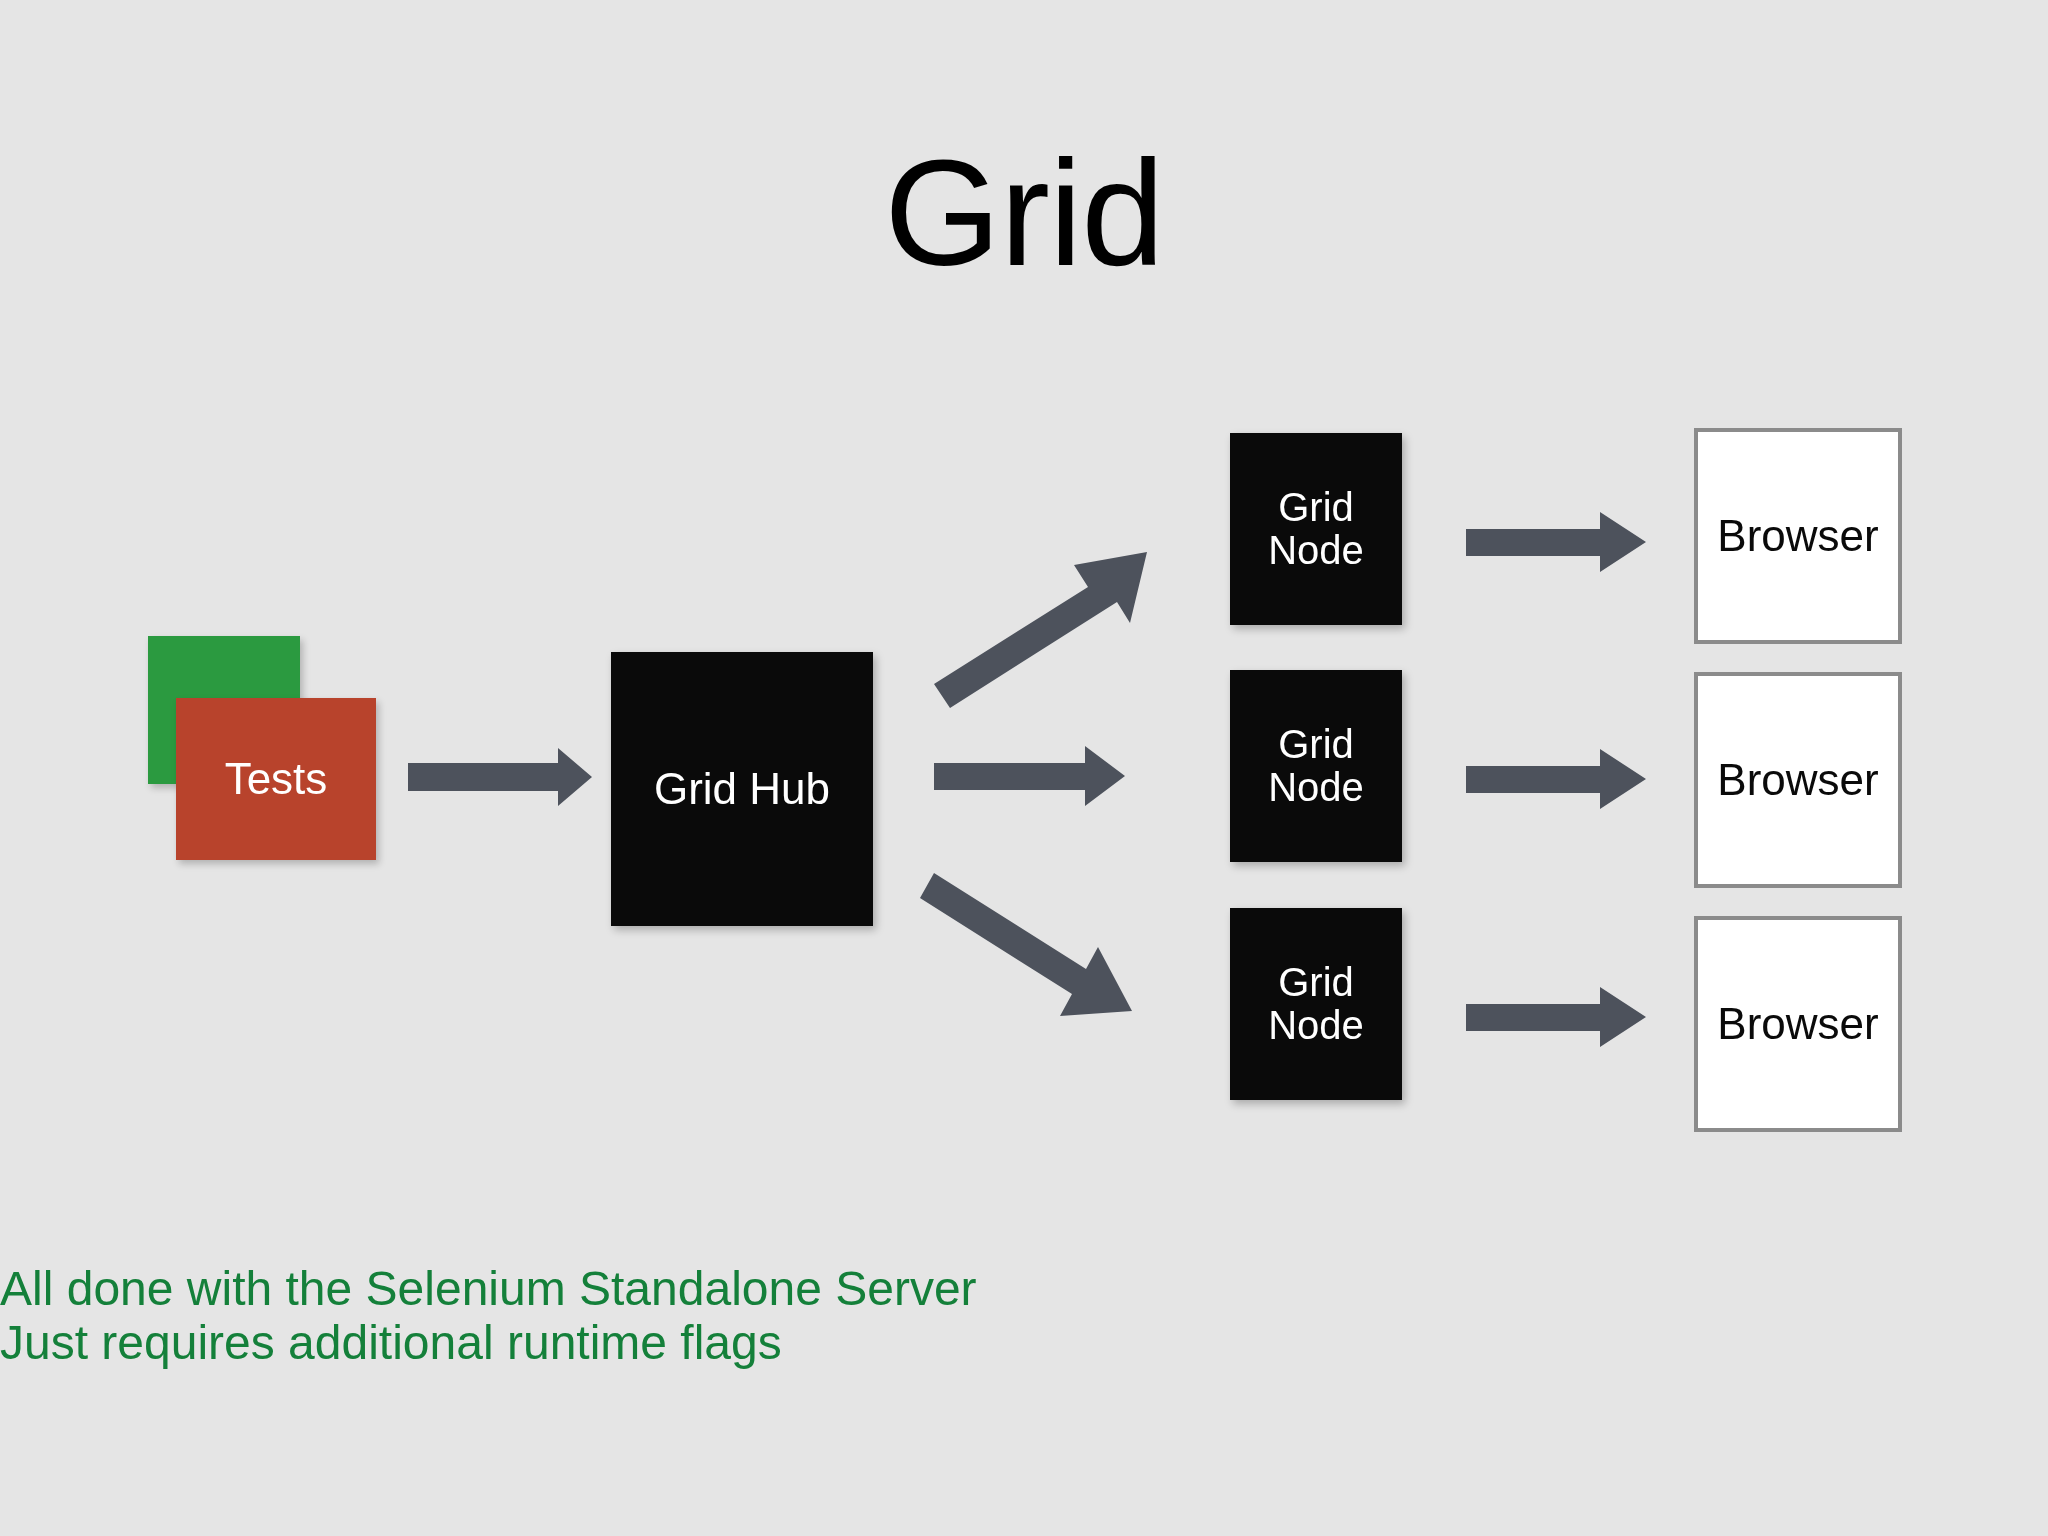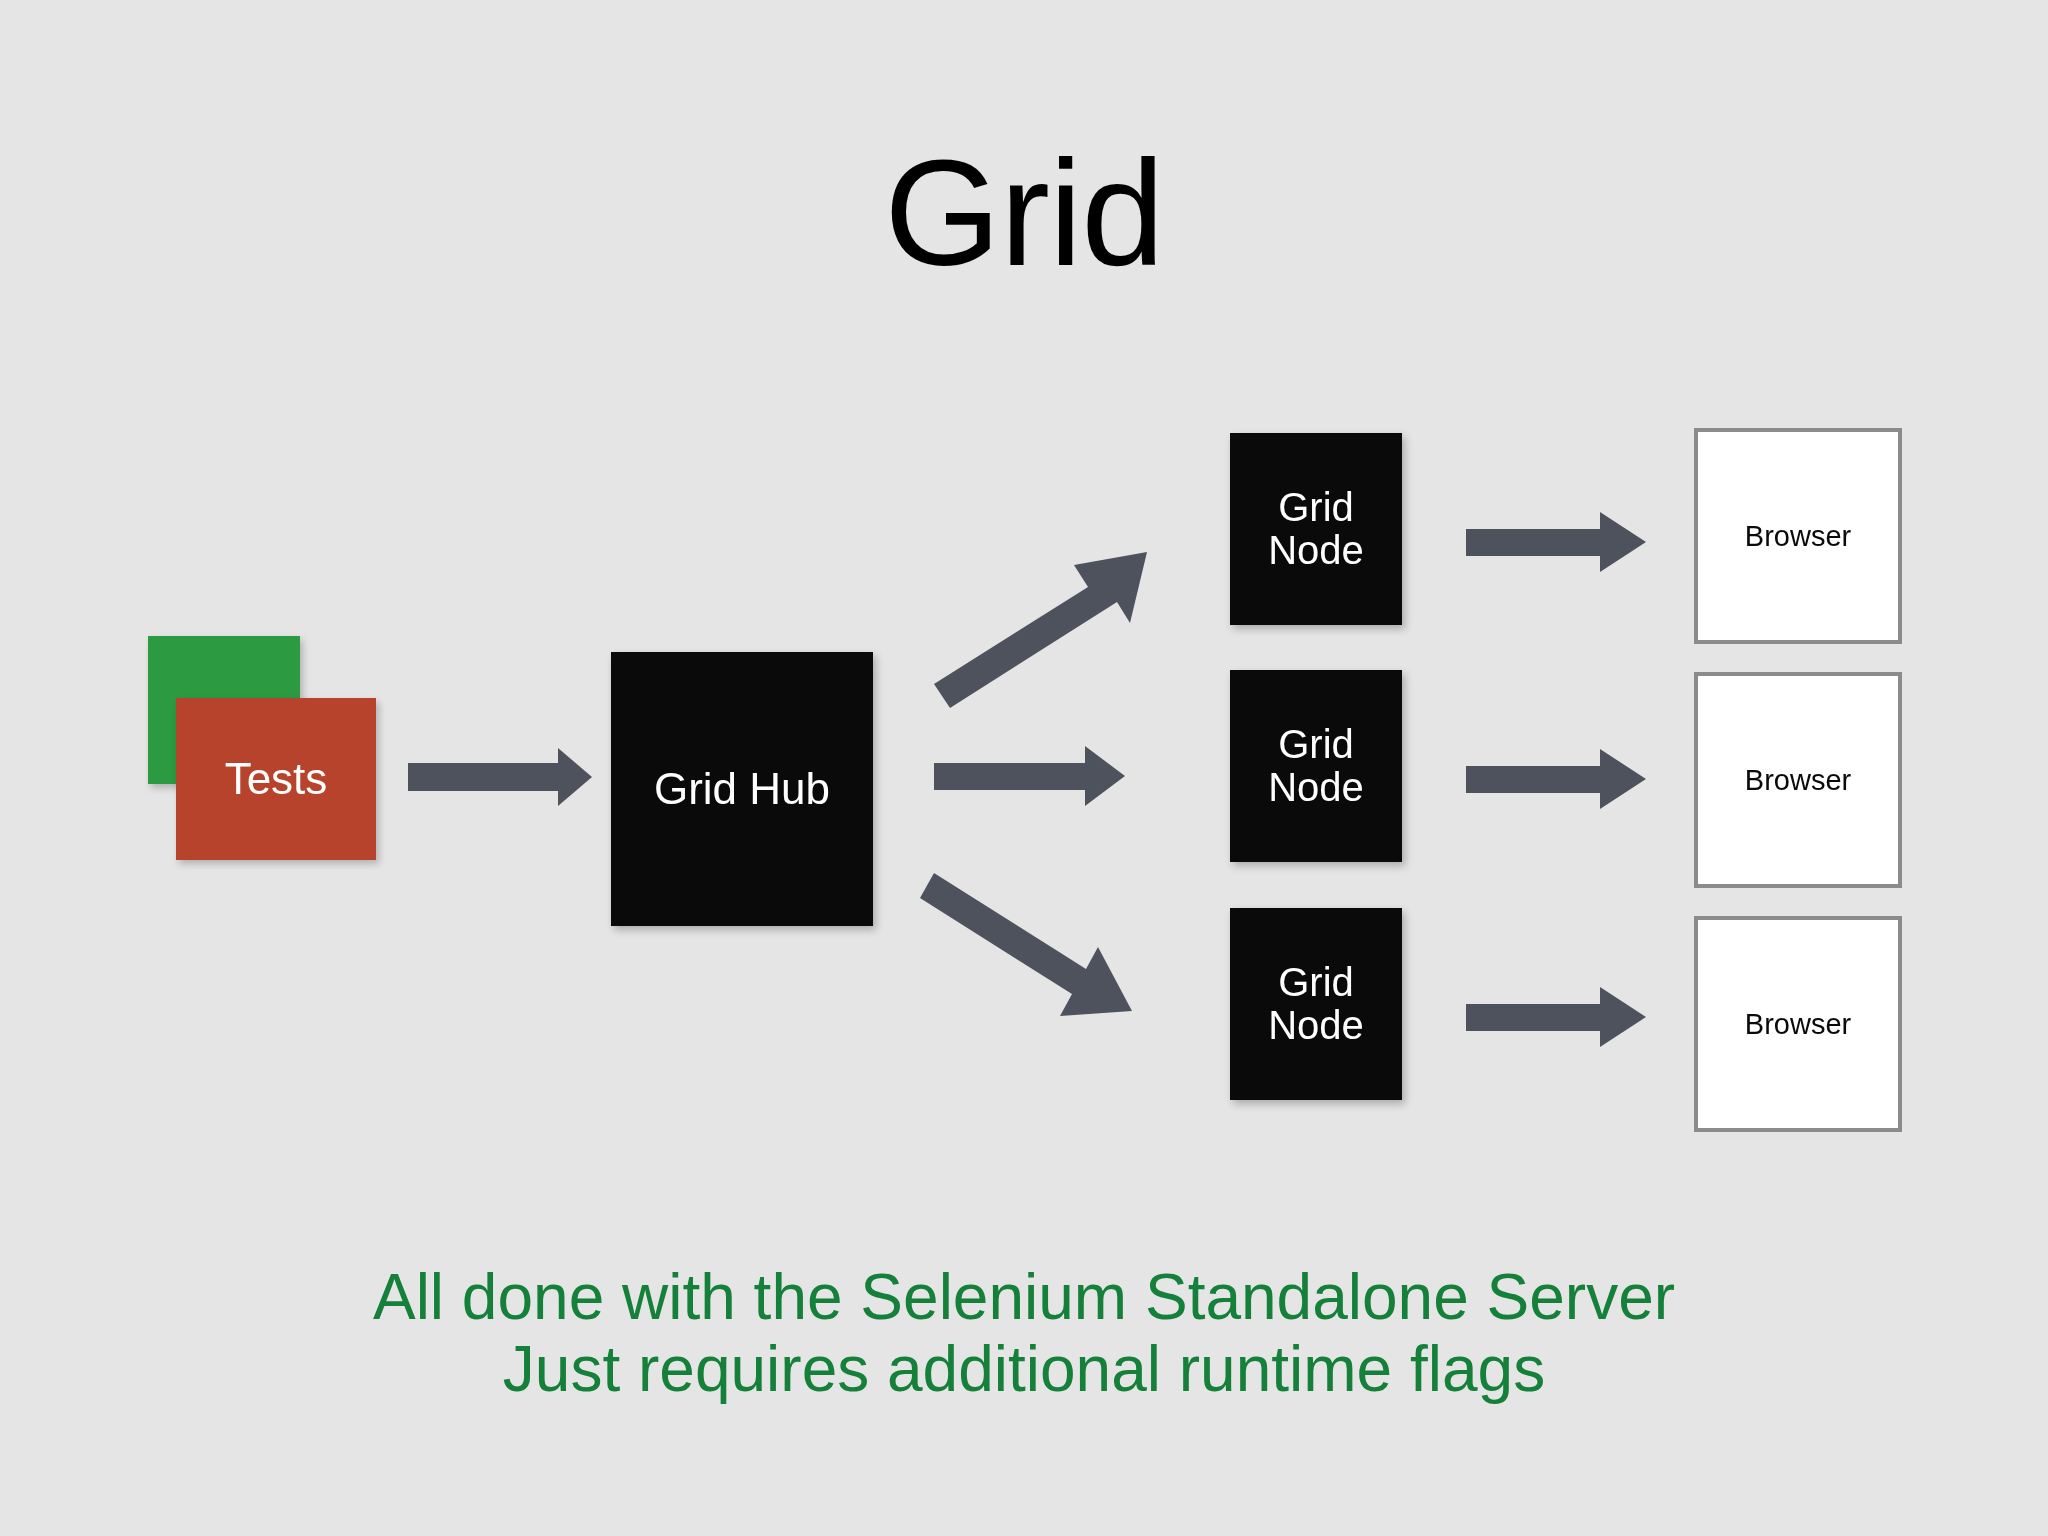--- a/index.html
+++ b/index.html
@@ -123,21 +123,21 @@
     box-sizing: border-box;
     display: flex;
     align-items: center;
     justify-content: center;
   }
   #browser-box-0 { top: 428px; }
   #browser-box-1 { top: 672px; }
   #browser-box-2 { top: 916px; }
   .browser-label {
     color: #0a0a0a;
-    font-size: 29px;
+    font-size: 44px;
     font-weight: 400;
     line-height: 1;
     white-space: pre;
   }
 
   
   #arrow-layer {
     position: absolute;
     left: 0;
     top: 0;
@@ -145,23 +145,23 @@
     height: 1536px;
     pointer-events: none;
   }
 
   
   #caption {
     position: absolute;
     left: 0;
     top: 1262px;
     width: 2048px;
-    text-align: center;
+    text-align: left;
     color: #14803a;
-    font-size: 64px;
+    font-size: 48px;
     line-height: 1.12;
     font-weight: 400;
   }
   .caption-line { display: block; white-space: pre; }
 </style>
 </head>
 <body>
 
 <div id="slide" style="background: #e5e5e5;">
 

